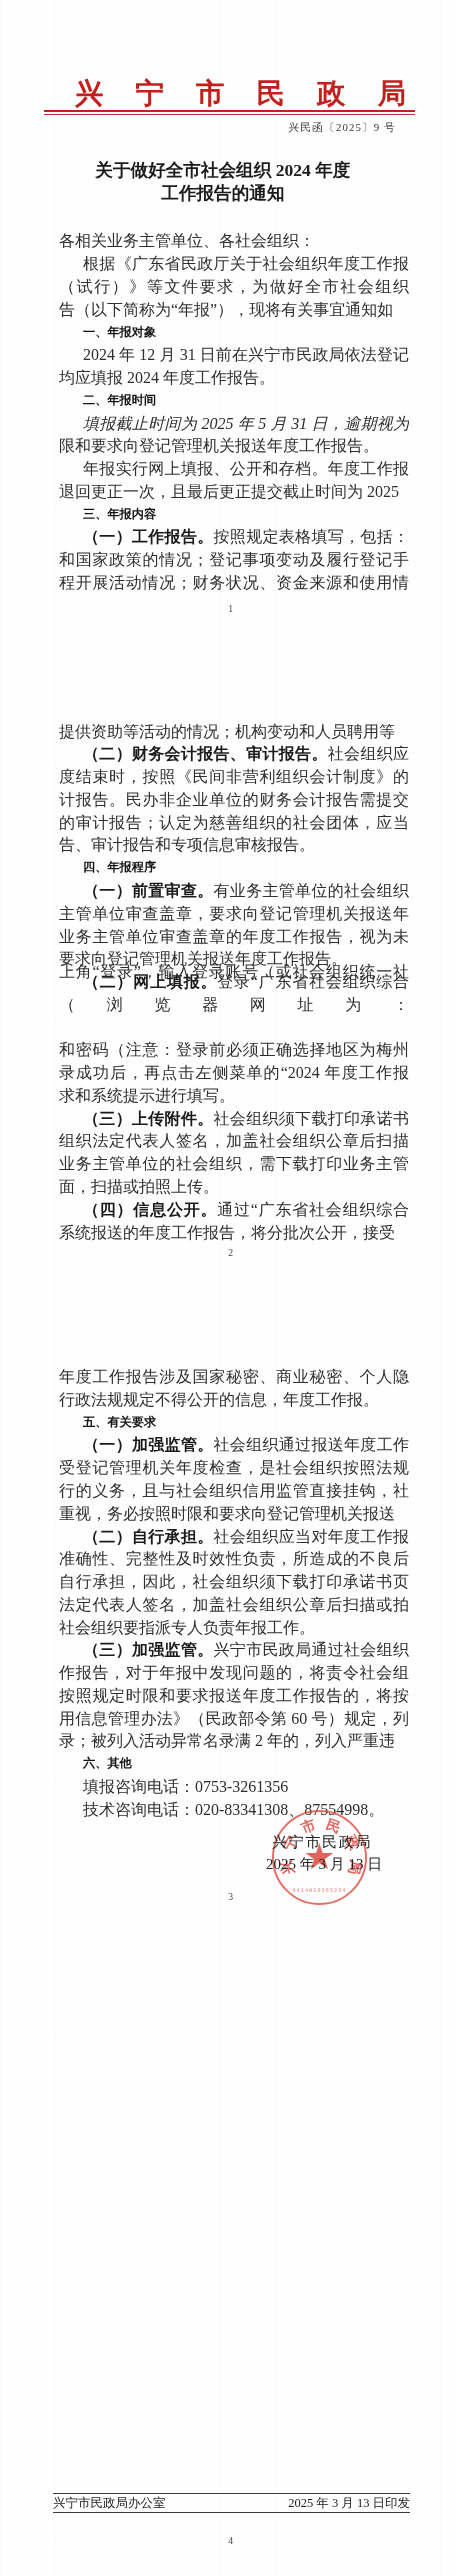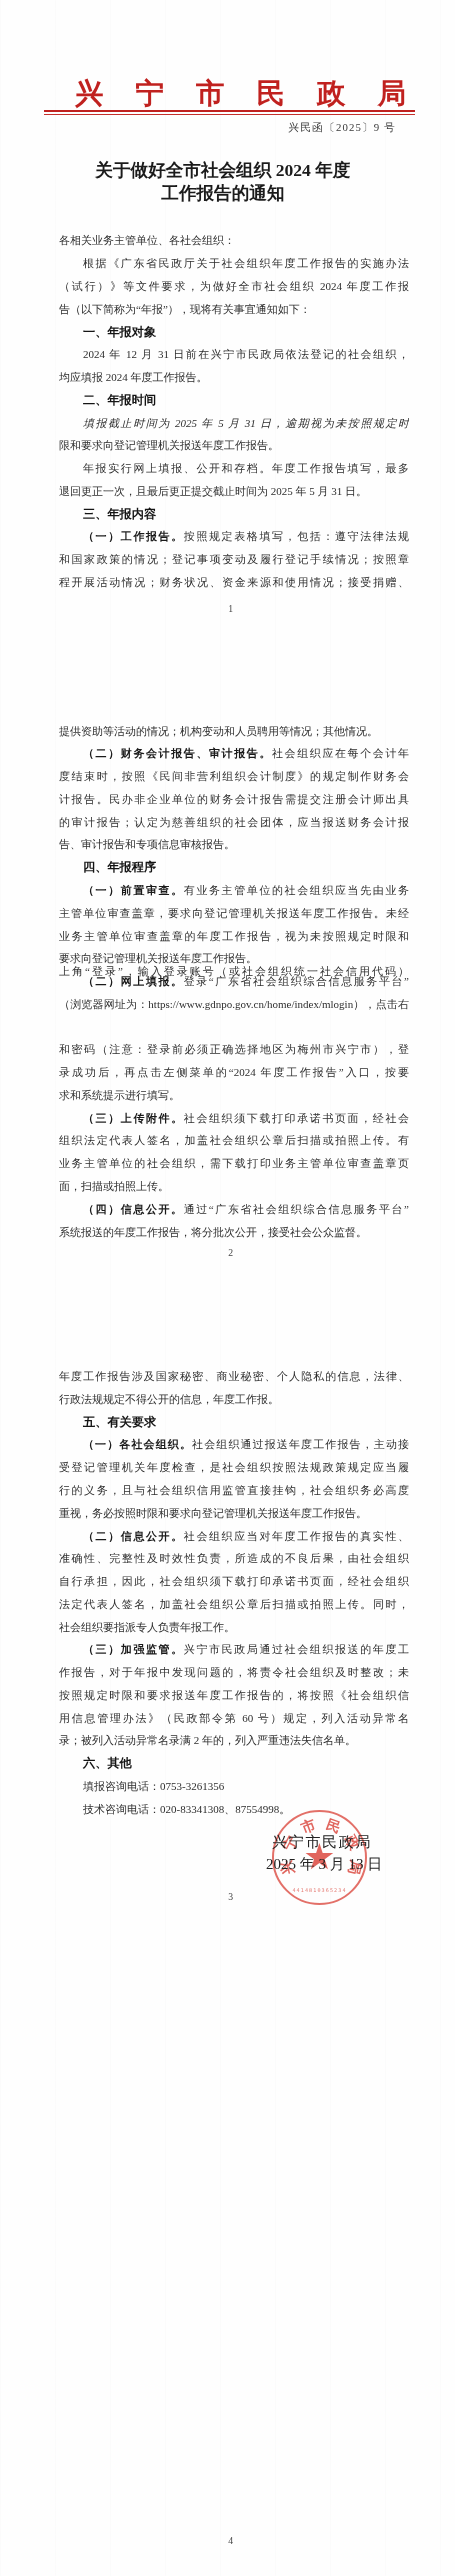--- a/index.html
+++ b/index.html
@@ -23,21 +23,21 @@
     position:absolute;right:59px;top:121px;height:13.7px;line-height:13.7px;
     font-size:10.8px;letter-spacing:1.1px;color:#3a3a3a;white-space:nowrap;
   }
   
   .title{position:absolute;left:-4.6px;width:455px;text-align:center;
     font-size:17.6px;line-height:21.6px;font-weight:700;color:#1b1b1b;white-space:nowrap;}
   .t1{top:160px;} .t2{top:183px;}
   
   .bl{
     position:absolute;left:59px;width:350px;height:23px;line-height:23px;
-    font-size:11px;color:#2e2e2e;overflow:hidden;
+    font-size:16px;color:#2e2e2e;overflow:hidden;
   }
   .bl.j{text-align:justify;text-align-last:justify;}
   .bl.p,.bl.h{text-indent:24px;}
   .bl.h{font-weight:700;color:#141414;font-family:"Liberation Sans","DejaVu Sans",sans-serif;font-size:12.2px;}
   .bl b{font-weight:700;color:#1a1a1a;}
   
   .pn{position:absolute;left:225px;width:11.4px;text-align:center;
     font-size:9.7px;line-height:11.4px;color:#444;}
   .pn1{top:603px;} .pn2{top:1247px;} .pn3{top:1891px;} .pn4{top:2535px;}
   
@@ -130,25 +130,25 @@
       <div class="bl c" style="top: 1084px;">求和系统提示进行填写。</div>
       <div class="bl p j" style="top: 1107px;"><b>（三）上传附件。</b>社会组织须下载打印承诺书页面，经社会</div>
       <div class="bl c j" style="top: 1129px;">组织法定代表人签名，加盖社会组织公章后扫描或拍照上传。有</div>
       <div class="bl c j" style="top: 1152px;">业务主管单位的社会组织，需下载打印业务主管单位审查盖章页</div>
       <div class="bl c" style="top: 1175px;">面，扫描或拍照上传。</div>
       <div class="bl p j" style="top: 1198px;"><b>（四）信息公开。</b>通过“广东省社会组织综合信息服务平台”</div>
       <div class="bl c" style="top: 1221px;">系统报送的年度工作报告，将分批次公开，接受社会公众监督。</div>
       <div class="bl c j" style="top: 1365px;">年度工作报告涉及国家秘密、商业秘密、个人隐私的信息，法律、</div>
       <div class="bl c" style="top: 1388px;">行政法规规定不得公开的信息，年度工作报。</div>
       <div class="bl h" style="top: 1411px;">五、有关要求</div>
-      <div class="bl p j" style="top: 1433px;"><b>（一）各社会组织。</b>社会组织通过报送年度工作报告，主动接</div>
+      <div class="bl p j" style="top: 1433px;"><b>（一）加强监管。</b>社会组织通过报送年度工作报告，主动接</div>
       <div class="bl c j" style="top: 1456px;">受登记管理机关年度检查，是社会组织按照法规政策规定应当履</div>
       <div class="bl c j" style="top: 1479px;">行的义务，且与社会组织信用监管直接挂钩，社会组织务必高度</div>
       <div class="bl c" style="top: 1502px;">重视，务必按照时限和要求向登记管理机关报送年度工作报告。</div>
-      <div class="bl p j" style="top: 1525px;"><b>（二）信息公开。</b>社会组织应当对年度工作报告的真实性、</div>
+      <div class="bl p j" style="top: 1525px;"><b>（二）自行承担。</b>社会组织应当对年度工作报告的真实性、</div>
       <div class="bl c j" style="top: 1547px;">准确性、完整性及时效性负责，所造成的不良后果，由社会组织</div>
       <div class="bl c j" style="top: 1570px;">自行承担，因此，社会组织须下载打印承诺书页面，经社会组织</div>
       <div class="bl c j" style="top: 1593px;">法定代表人签名，加盖社会组织公章后扫描或拍照上传。同时，</div>
       <div class="bl c" style="top: 1616px;">社会组织要指派专人负责年报工作。</div>
       <div class="bl p j" style="top: 1638px;"><b>（三）加强监管。</b>兴宁市民政局通过社会组织报送的年度工</div>
       <div class="bl c j" style="top: 1661px;">作报告，对于年报中发现问题的，将责令社会组织及时整改；未</div>
       <div class="bl c j" style="top: 1684px;">按照规定时限和要求报送年度工作报告的，将按照《社会组织信</div>
       <div class="bl c j" style="top: 1707px;">用信息管理办法》（民政部令第 60 号）规定，列入活动异常名</div>
       <div class="bl c" style="top: 1729px;">录；被列入活动异常名录满 2 年的，列入严重违法失信名单。</div>
       <div class="bl h" style="top: 1752px;">六、其他</div>
@@ -168,15 +168,19 @@
   </div>
 
   <div class="sig sig-org">兴宁市民政局</div>
   <div class="sig sig-date">2025 年 3 月 13 日</div>
 
   <span class="pn pn1">1</span>
   <span class="pn pn2">2</span>
   <span class="pn pn3">3</span>
   <span class="pn pn4">4</span>
 
+  <div class="footer">
+    <span>兴宁市民政局办公室</span>
+    <span>2025 年 3 月 13 日印发</span>
+  </div>
 
 </div>
 
 
 </body></html>

